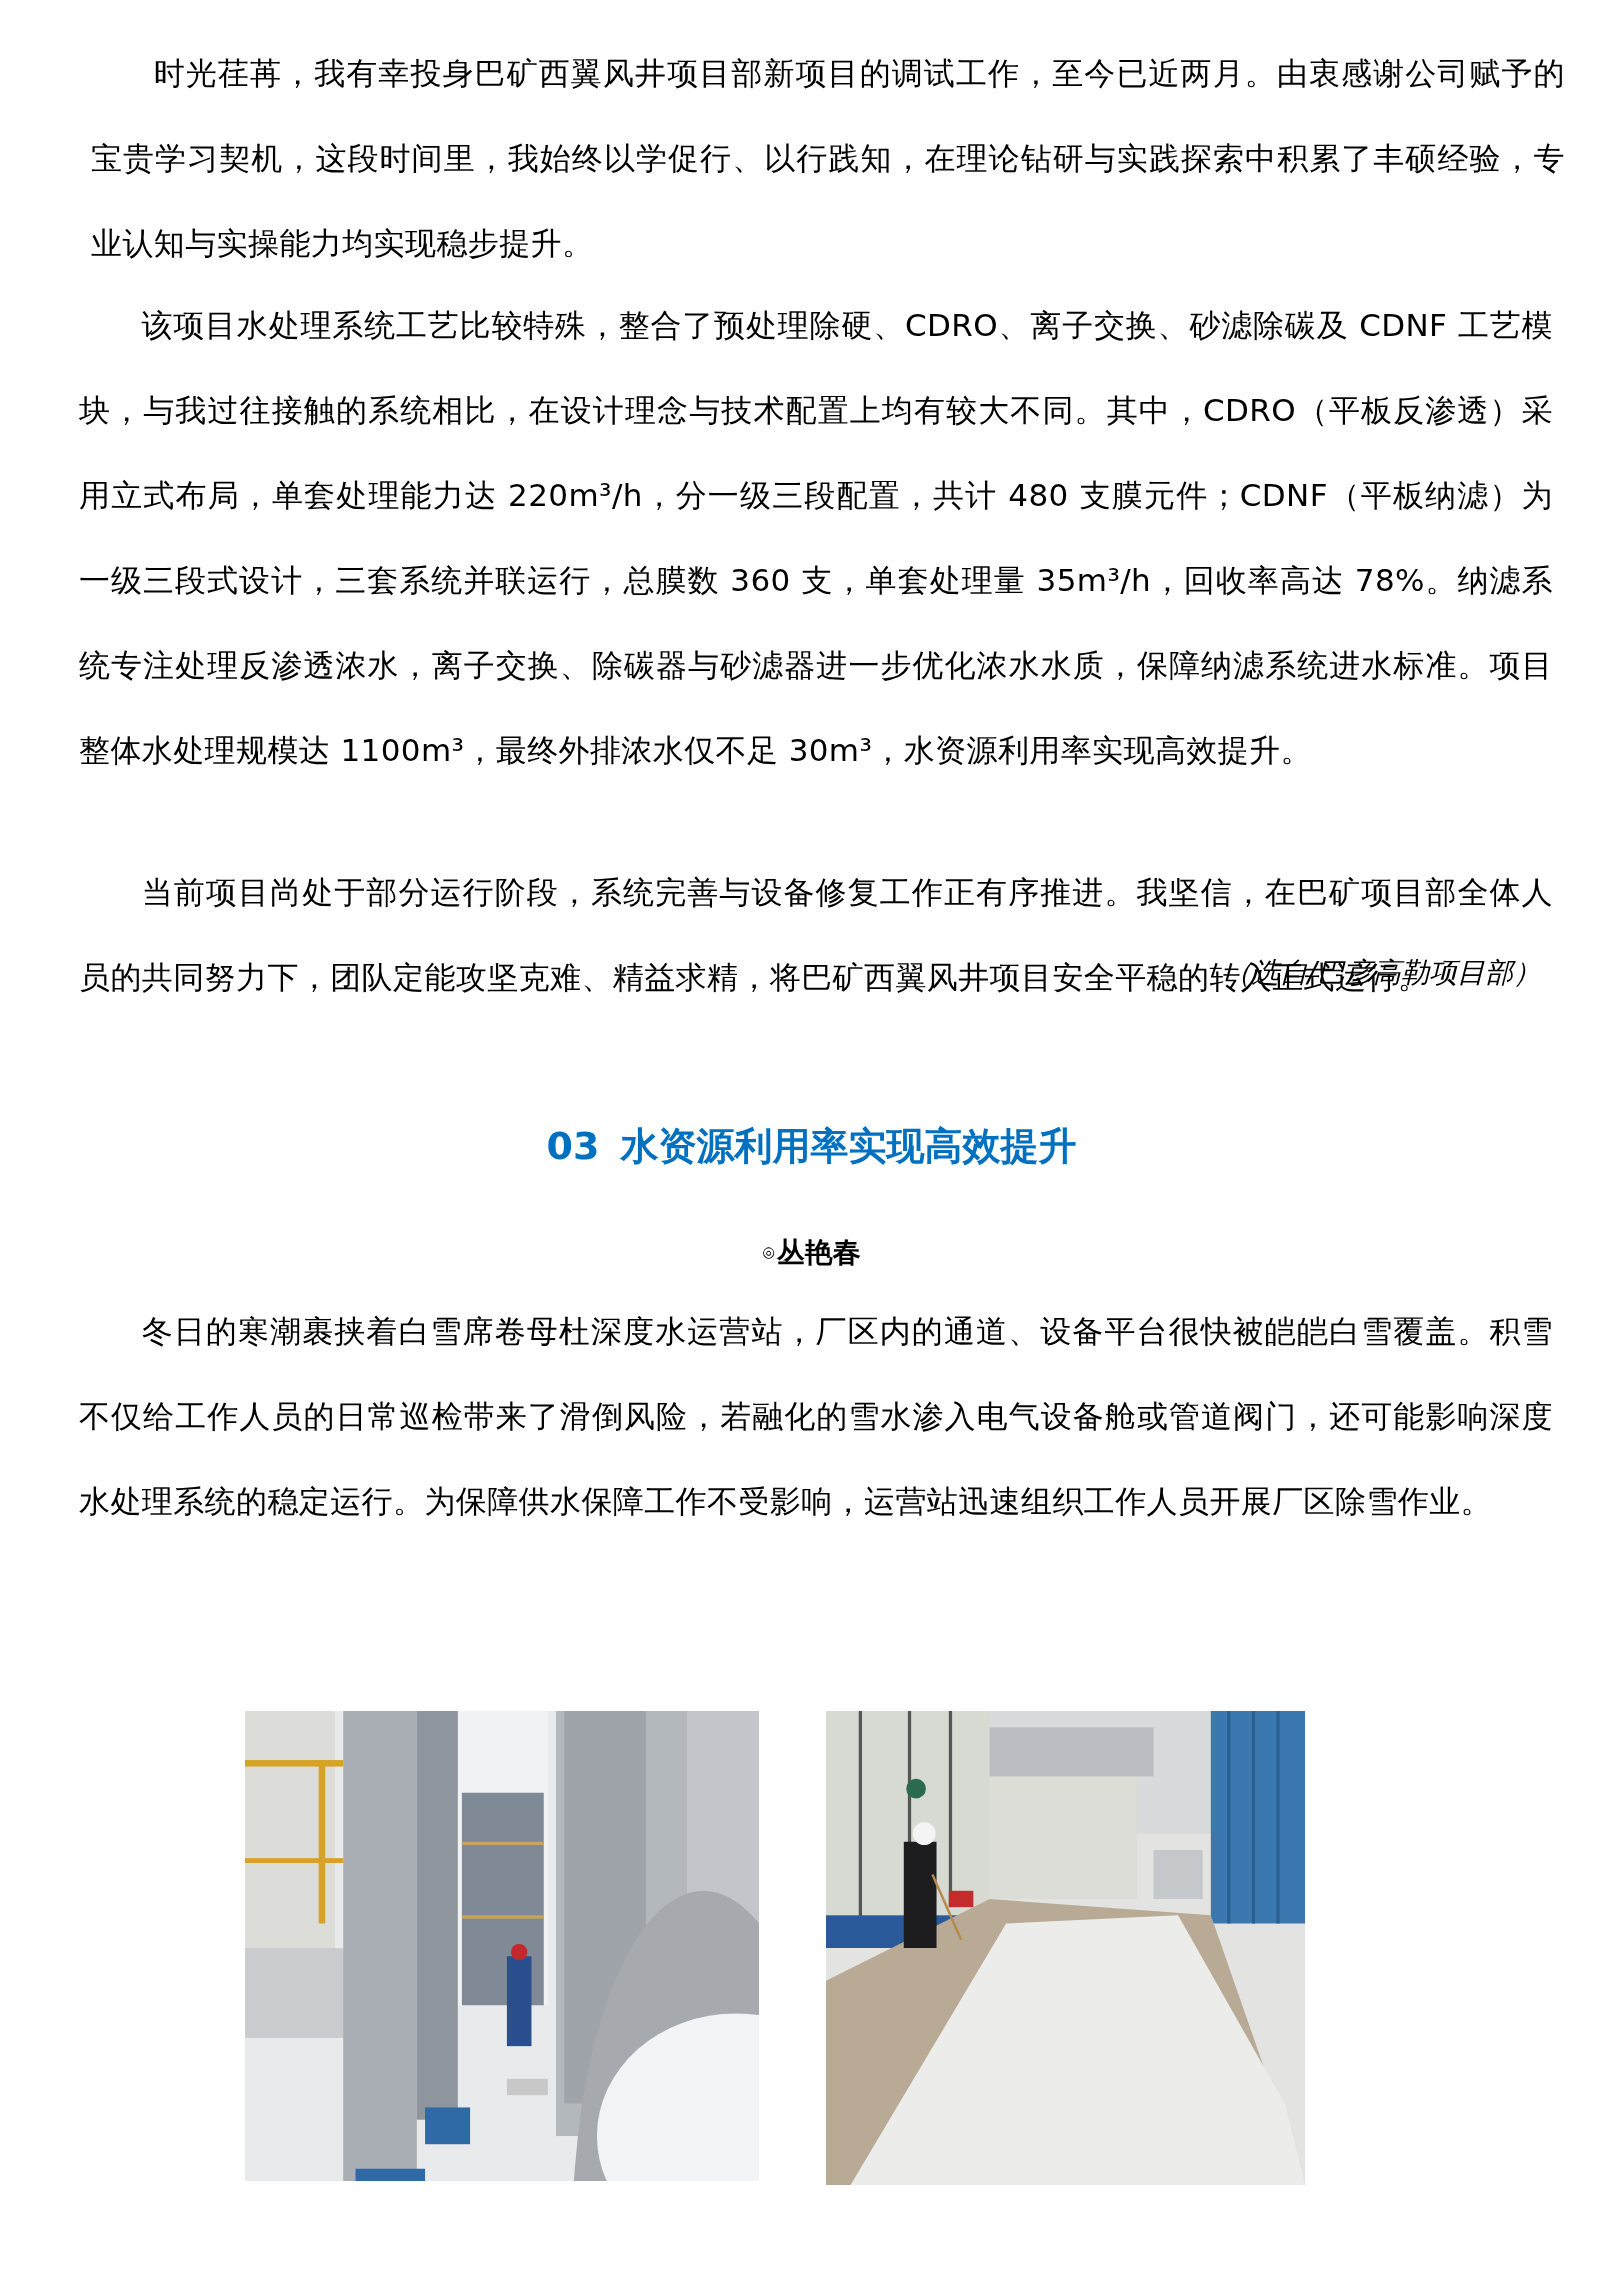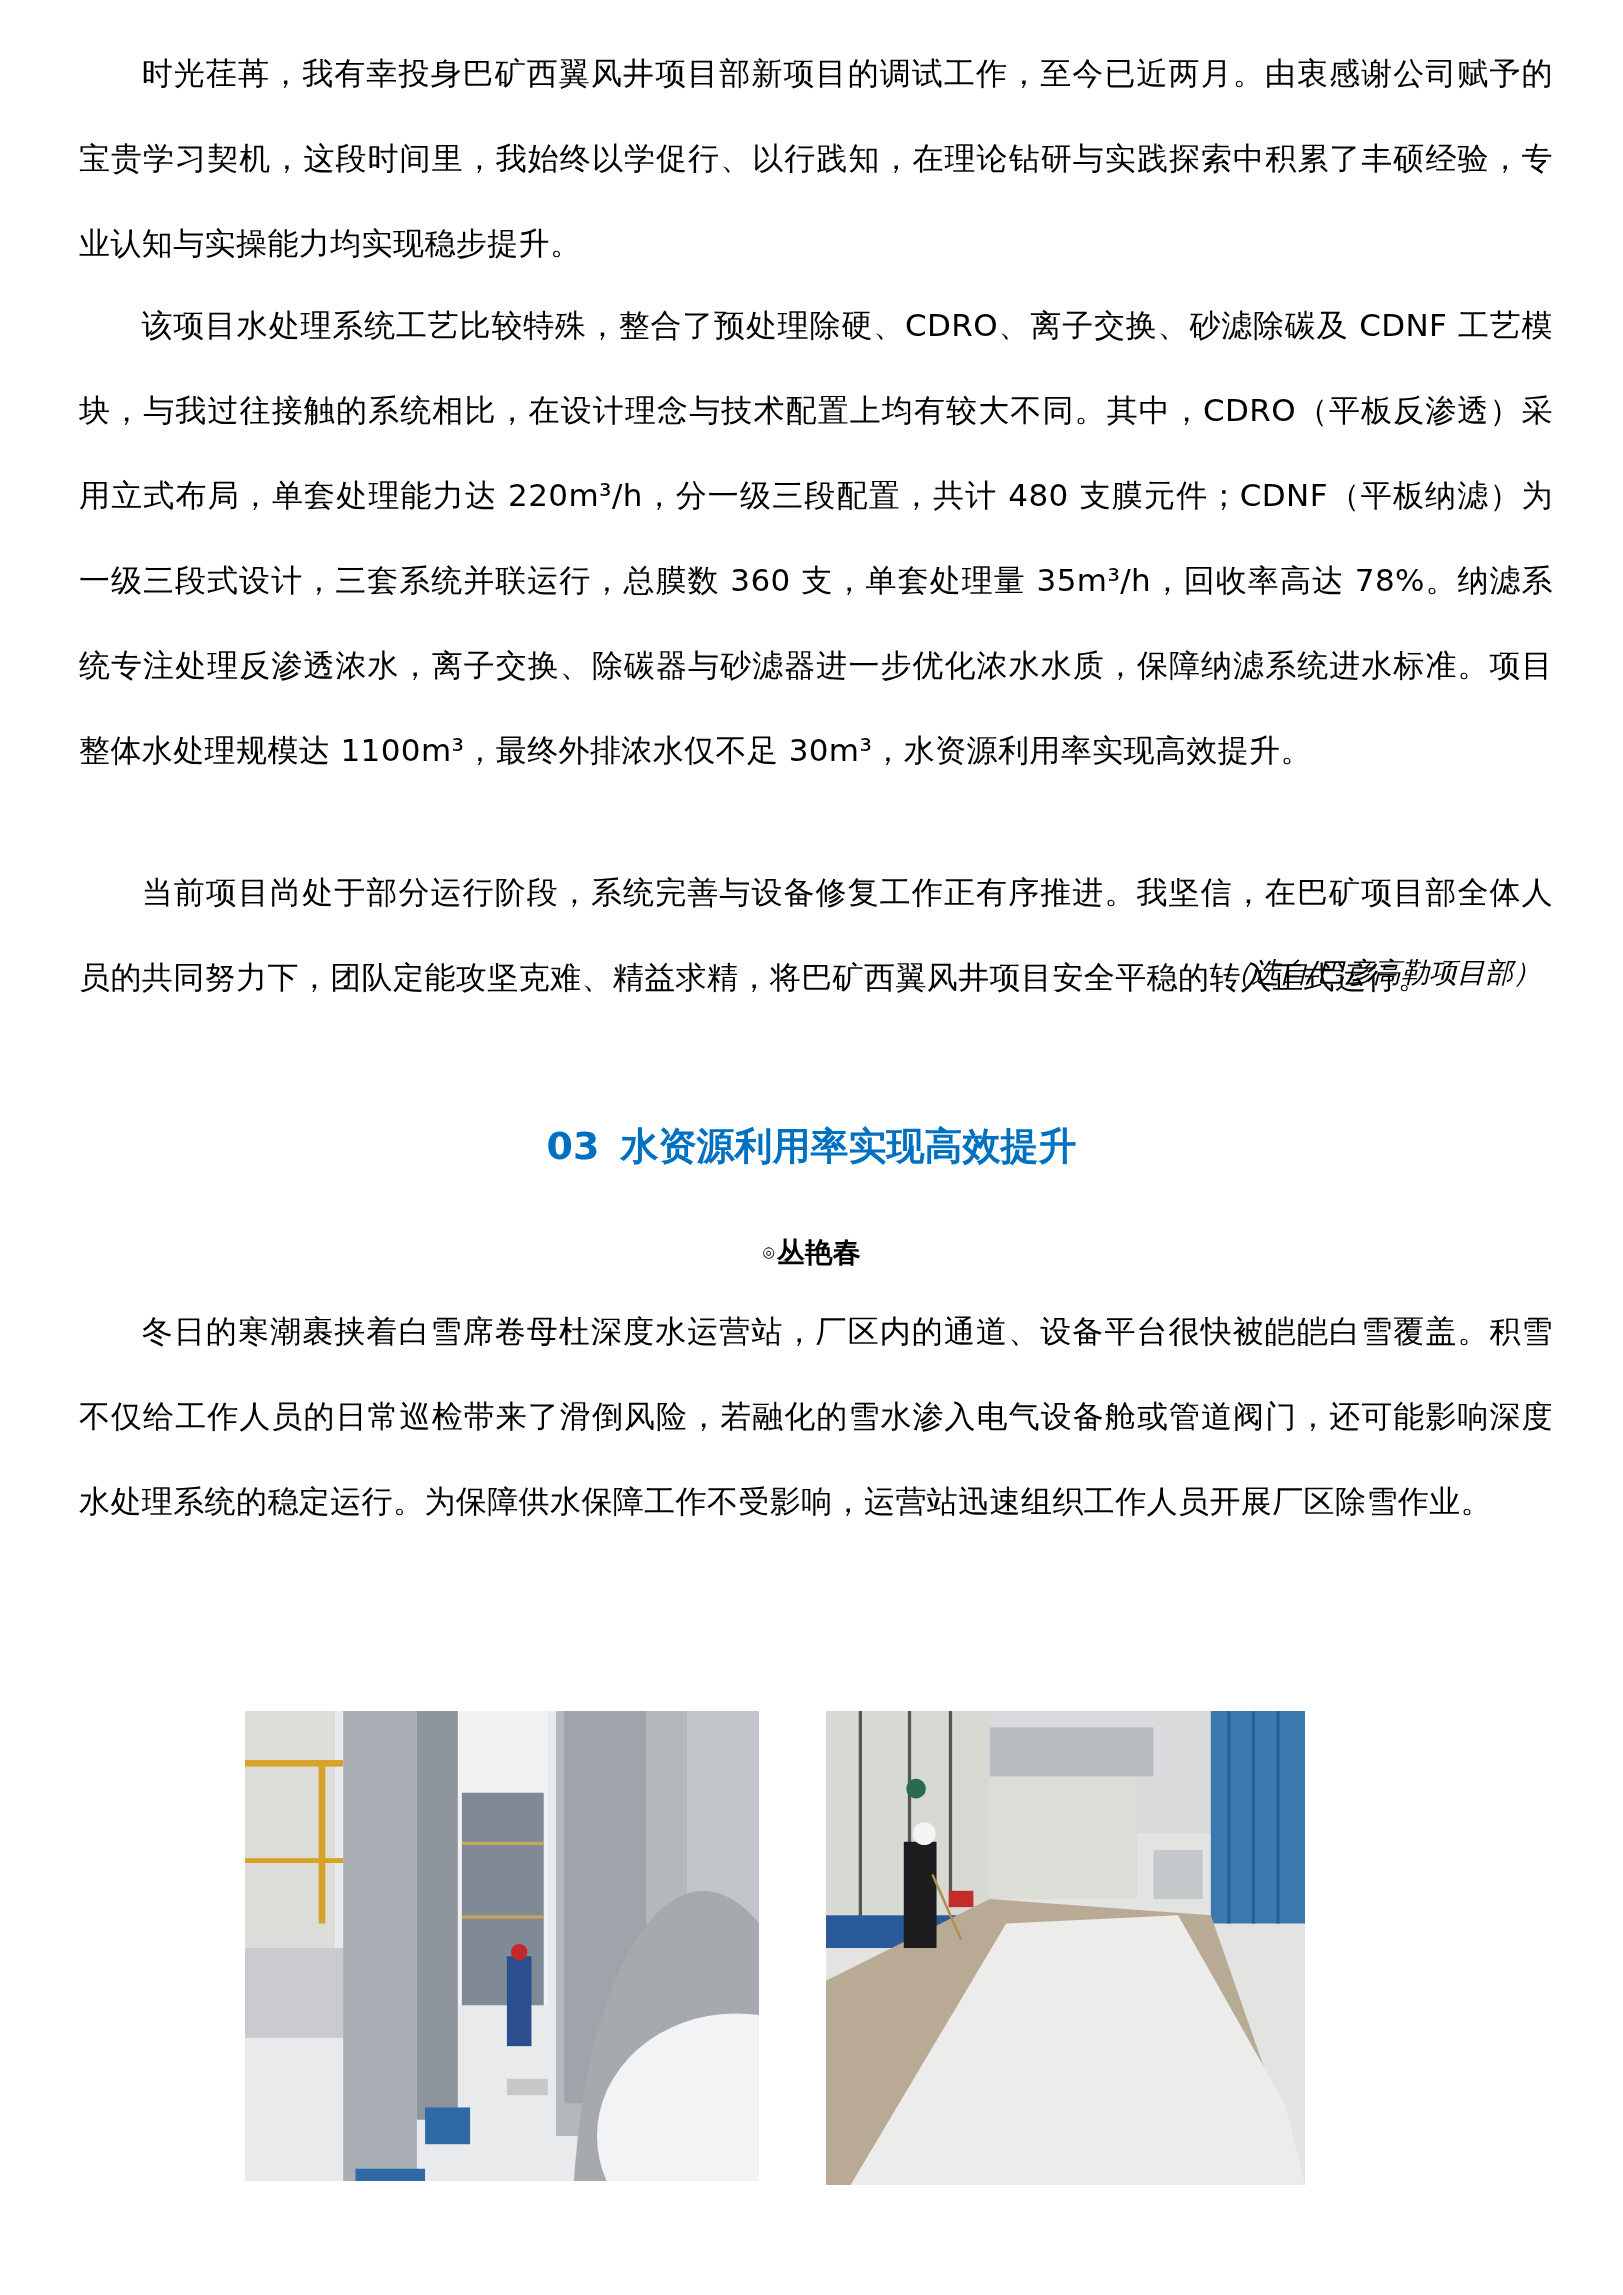--- a/index.html
+++ b/index.html
@@ -13,21 +13,21 @@
            font-size:38px; font-weight:bold; color:#0070c0; font-family:"DejaVu Sans",sans-serif; }
   .title .num { margin-right:21px; }
   .author { position:absolute; left:0; width:1623px; top:1234px; text-align:center; font-size:28px; font-weight:bold; }
   .author .mark { font-size:14.7px; font-weight:normal; vertical-align:4.9px; margin-right:1.6px; }
   .photo { position:absolute; overflow:hidden; }
   .photo svg { width:100%; height:100%; display:block; }
 </style>
 </head>
 <body>
 
-<div class="para" style="top:31px;"><span class="indent"></span><span>时光荏苒，我有幸投身巴矿西翼风井项目部新项目的调试工作，至今已近两月。由衷感谢公司赋予的宝贵学习契机，这段时间里，我始终以学促行、以行践知，在理论钻研与实践探索中积累了丰硕经验，专业认知与实操能力均实现稳步提升。</span></div>
+<div class="para" style="top:31px;margin-left:12px;"><span class="indent"></span><span>时光荏苒，我有幸投身巴矿西翼风井项目部新项目的调试工作，至今已近两月。由衷感谢公司赋予的宝贵学习契机，这段时间里，我始终以学促行、以行践知，在理论钻研与实践探索中积累了丰硕经验，专业认知与实操能力均实现稳步提升。</span></div>
 
 <div class="para" style="top:283px;"><span class="indent"></span><span>该项目水处理系统工艺比较特殊，整合了预处理除硬、CDRO、离子交换、砂滤除碳及 CDNF 工艺模块，与我过往接触的系统相比，在设计理念与技术配置上均有较大不同。其中，CDRO（平板反渗透）采用立式布局，单套处理能力达 220m³/h，分一级三段配置，共计 480 支膜元件；CDNF（平板纳滤）为一级三段式设计，三套系统并联运行，总膜数 360 支，单套处理量 35m³/h，回收率高达 78%。纳滤系统专注处理反渗透浓水，离子交换、除碳器与砂滤器进一步优化浓水水质，保障纳滤系统进水标准。项目整体水处理规模达 1100m³，最终外排浓水仅不足 30m³，水资源利用率实现高效提升。</span></div>
 
 <div class="para" style="top:850px;"><span class="indent"></span><span>当前项目尚处于部分运行阶段，系统完善与设备修复工作正有序推进。我坚信，在巴矿项目部全体人员的共同努力下，团队定能攻坚克难、精益求精，将巴矿西翼风井项目安全平稳的转入正式运行。</span></div>
 
 <div class="source">（选自/巴彦高勒项目部）</div>
 
 <div class="title"><span class="num">03</span><span>水资源利用率实现高效提升</span></div>
 
 <div class="author"><span class="mark">◎</span><span>丛艳春</span></div>

